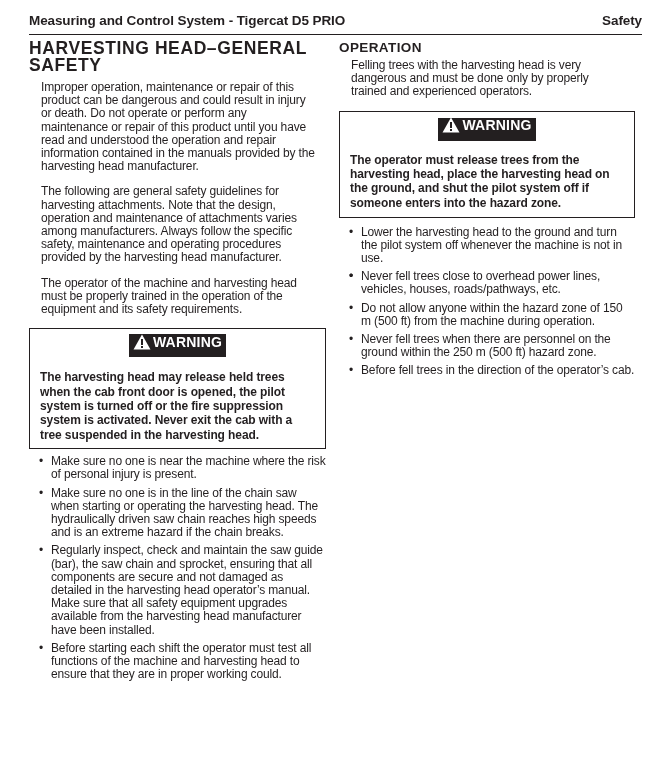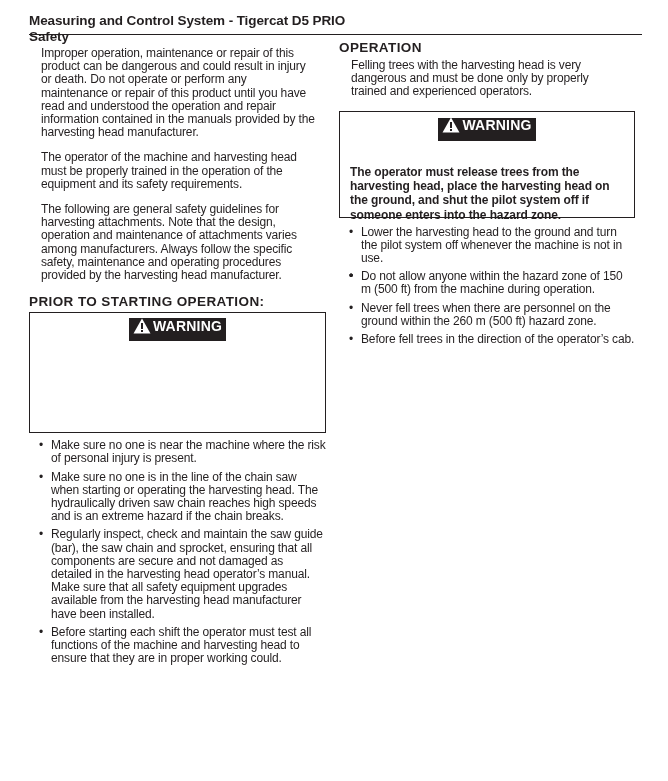--- a/index.html
+++ b/index.html
@@ -18,21 +18,20 @@
     .page-header {
       position: absolute;
       left: 29px;
       top: 13px;
       width: 613px;
       height: 21px;
       border-bottom: 1.5px solid #231f20;
       display: flex;
       justify-content: space-between;
       align-items: flex-start;
-      flex-direction: column;
     }
     .page-header span {
       font-weight: bold;
       font-size: 13.5px;
       letter-spacing: -0.1px;
       line-height: 16px;
     }
     .col {
       position: absolute;
       top: 40px;
@@ -121,38 +120,42 @@
   </style>
 </head>
 <body>
 
 <div class="page-header">
   <span>Measuring and Control System - Tigercat D5 PRIO</span>
   <span>Safety</span>
 </div>
 
 <div class="col col-left">
+  <h1 class="main-title">
+    <span>HARVESTING HEAD–GENERAL</span><br>
+    <span>SAFETY</span>
+  </h1>
 
   <p class="body" style="margin-top:7px;">Improper operation, maintenance or repair of this product can be dangerous and could result in injury or death. Do not operate or perform any maintenance or repair of this product until you have read and understood the operation and repair information contained in the manuals provided by the harvesting head manufacturer.</p>
+  <p class="body" style="margin-top:10px;">The following are general safety guidelines for harvesting attachments. Note that the design, operation and maintenance of attachments varies among manufacturers. Always follow the specific safety, maintenance and operating procedures provided by the harvesting head manufacturer.</p>
   <p class="body" style="margin-top:10px;">The operator of the machine and harvesting head must be properly trained in the operation of the equipment and its safety requirements.</p>
-  <p class="body" style="margin-top:10px;">The following are general safety guidelines for harvesting attachments. Note that the design, operation and maintenance of attachments varies among manufacturers. Always follow the specific safety, maintenance and operating procedures provided by the harvesting head manufacturer.</p>
 
-  <h2 class="sec-title" style="margin-top:8px;">PRIOR TO STARTING OPERATION:</h2>
 
   <div class="warning-box" style="width:297px; height:121px; margin-top:2px; padding:5px 10px 0 10px;">
     <div class="badge-row">
       <span class="badge">
         <svg viewBox="0 0 18 16">
           <polygon points="9,0.5 17.5,15.5 0.5,15.5" fill="#ffffff"></polygon>
           <rect x="8" y="5" width="2" height="6" fill="#231f20"></rect>
           <rect x="8" y="12" width="2" height="2" fill="#231f20"></rect>
         </svg>
         <span>WARNING</span>
       </span>
     </div>
+    <p class="warn-text" style="margin-top:13px;">The harvesting head may release held trees when the cab front door is opened, the pilot system is turned off or the fire suppression system is activated. Never exit the cab with a tree suspended in the harvesting head.</p>
   </div>
 
   <ul class="bullets" style="margin-top:6px;">
     <li><span class="dot">•</span><span>Make sure no one is near the machine where the risk of personal injury is present.</span></li>
     <li><span class="dot">•</span><span>Make sure no one is in the line of the chain saw when starting or operating the harvesting head. The hydraulically driven saw chain reaches high speeds and is an extreme hazard if the chain breaks.</span></li>
     <li><span class="dot">•</span><span>Regularly inspect, check and maintain the saw guide (bar), the saw chain and sprocket, ensuring that all components are secure and not damaged as detailed in the harvesting head operator’s manual. Make sure that all safety equipment upgrades available from the harvesting head manufacturer have been installed.</span></li>
     <li><span class="dot">•</span><span>Before starting each shift the operator must test all functions of the machine and harvesting head to ensure that they are in proper working could.</span></li>
   </ul>
 </div>
 
@@ -164,24 +167,24 @@
     <div class="badge-row">
       <span class="badge">
         <svg viewBox="0 0 18 16">
           <polygon points="9,0.5 17.5,15.5 0.5,15.5" fill="#ffffff"></polygon>
           <rect x="8" y="5" width="2" height="6" fill="#231f20"></rect>
           <rect x="8" y="12" width="2" height="2" fill="#231f20"></rect>
         </svg>
         <span>WARNING</span>
       </span>
     </div>
-    <p class="warn-text" style="margin-top:24px;">The operator must release trees from the harvesting head, place the harvesting head on the ground, and shut the pilot system off if someone enters into the hazard zone.</p>
+    <p class="warn-text" style="margin-top:12px;">The operator must release trees from the harvesting head, place the harvesting head on the ground, and shut the pilot system off if someone enters into the hazard zone.</p>
   </div>
 
   <ul class="bullets" style="margin-top:8px;">
     <li><span class="dot">•</span><span>Lower the harvesting head to the ground and turn the pilot system off whenever the machine is not in use.</span></li>
     <li><span class="dot">•</span></li>
-    <li><span class="dot">•</span></li>
+    <li><span class="dot">•</span><span>Never fell trees close to overhead power lines, vehicles, houses, roads/pathways, etc.</span></li>
     <li><span class="dot">•</span><span>Do not allow anyone within the hazard zone of 150 m (500 ft) from the machine during operation.</span></li>
-    <li><span class="dot">•</span><span>Never fell trees when there are personnel on the ground within the 260 m (500 ft) hazard zone.</span></li>
+    <li><span class="dot">•</span><span>Never fell trees when there are personnel on the ground within the 250 m (500 ft) hazard zone.</span></li>
     <li><span class="dot">•</span><span>Before fell trees in the direction of the operator’s cab.</span></li>
   </ul>
 </div>
 
 </body></html>

